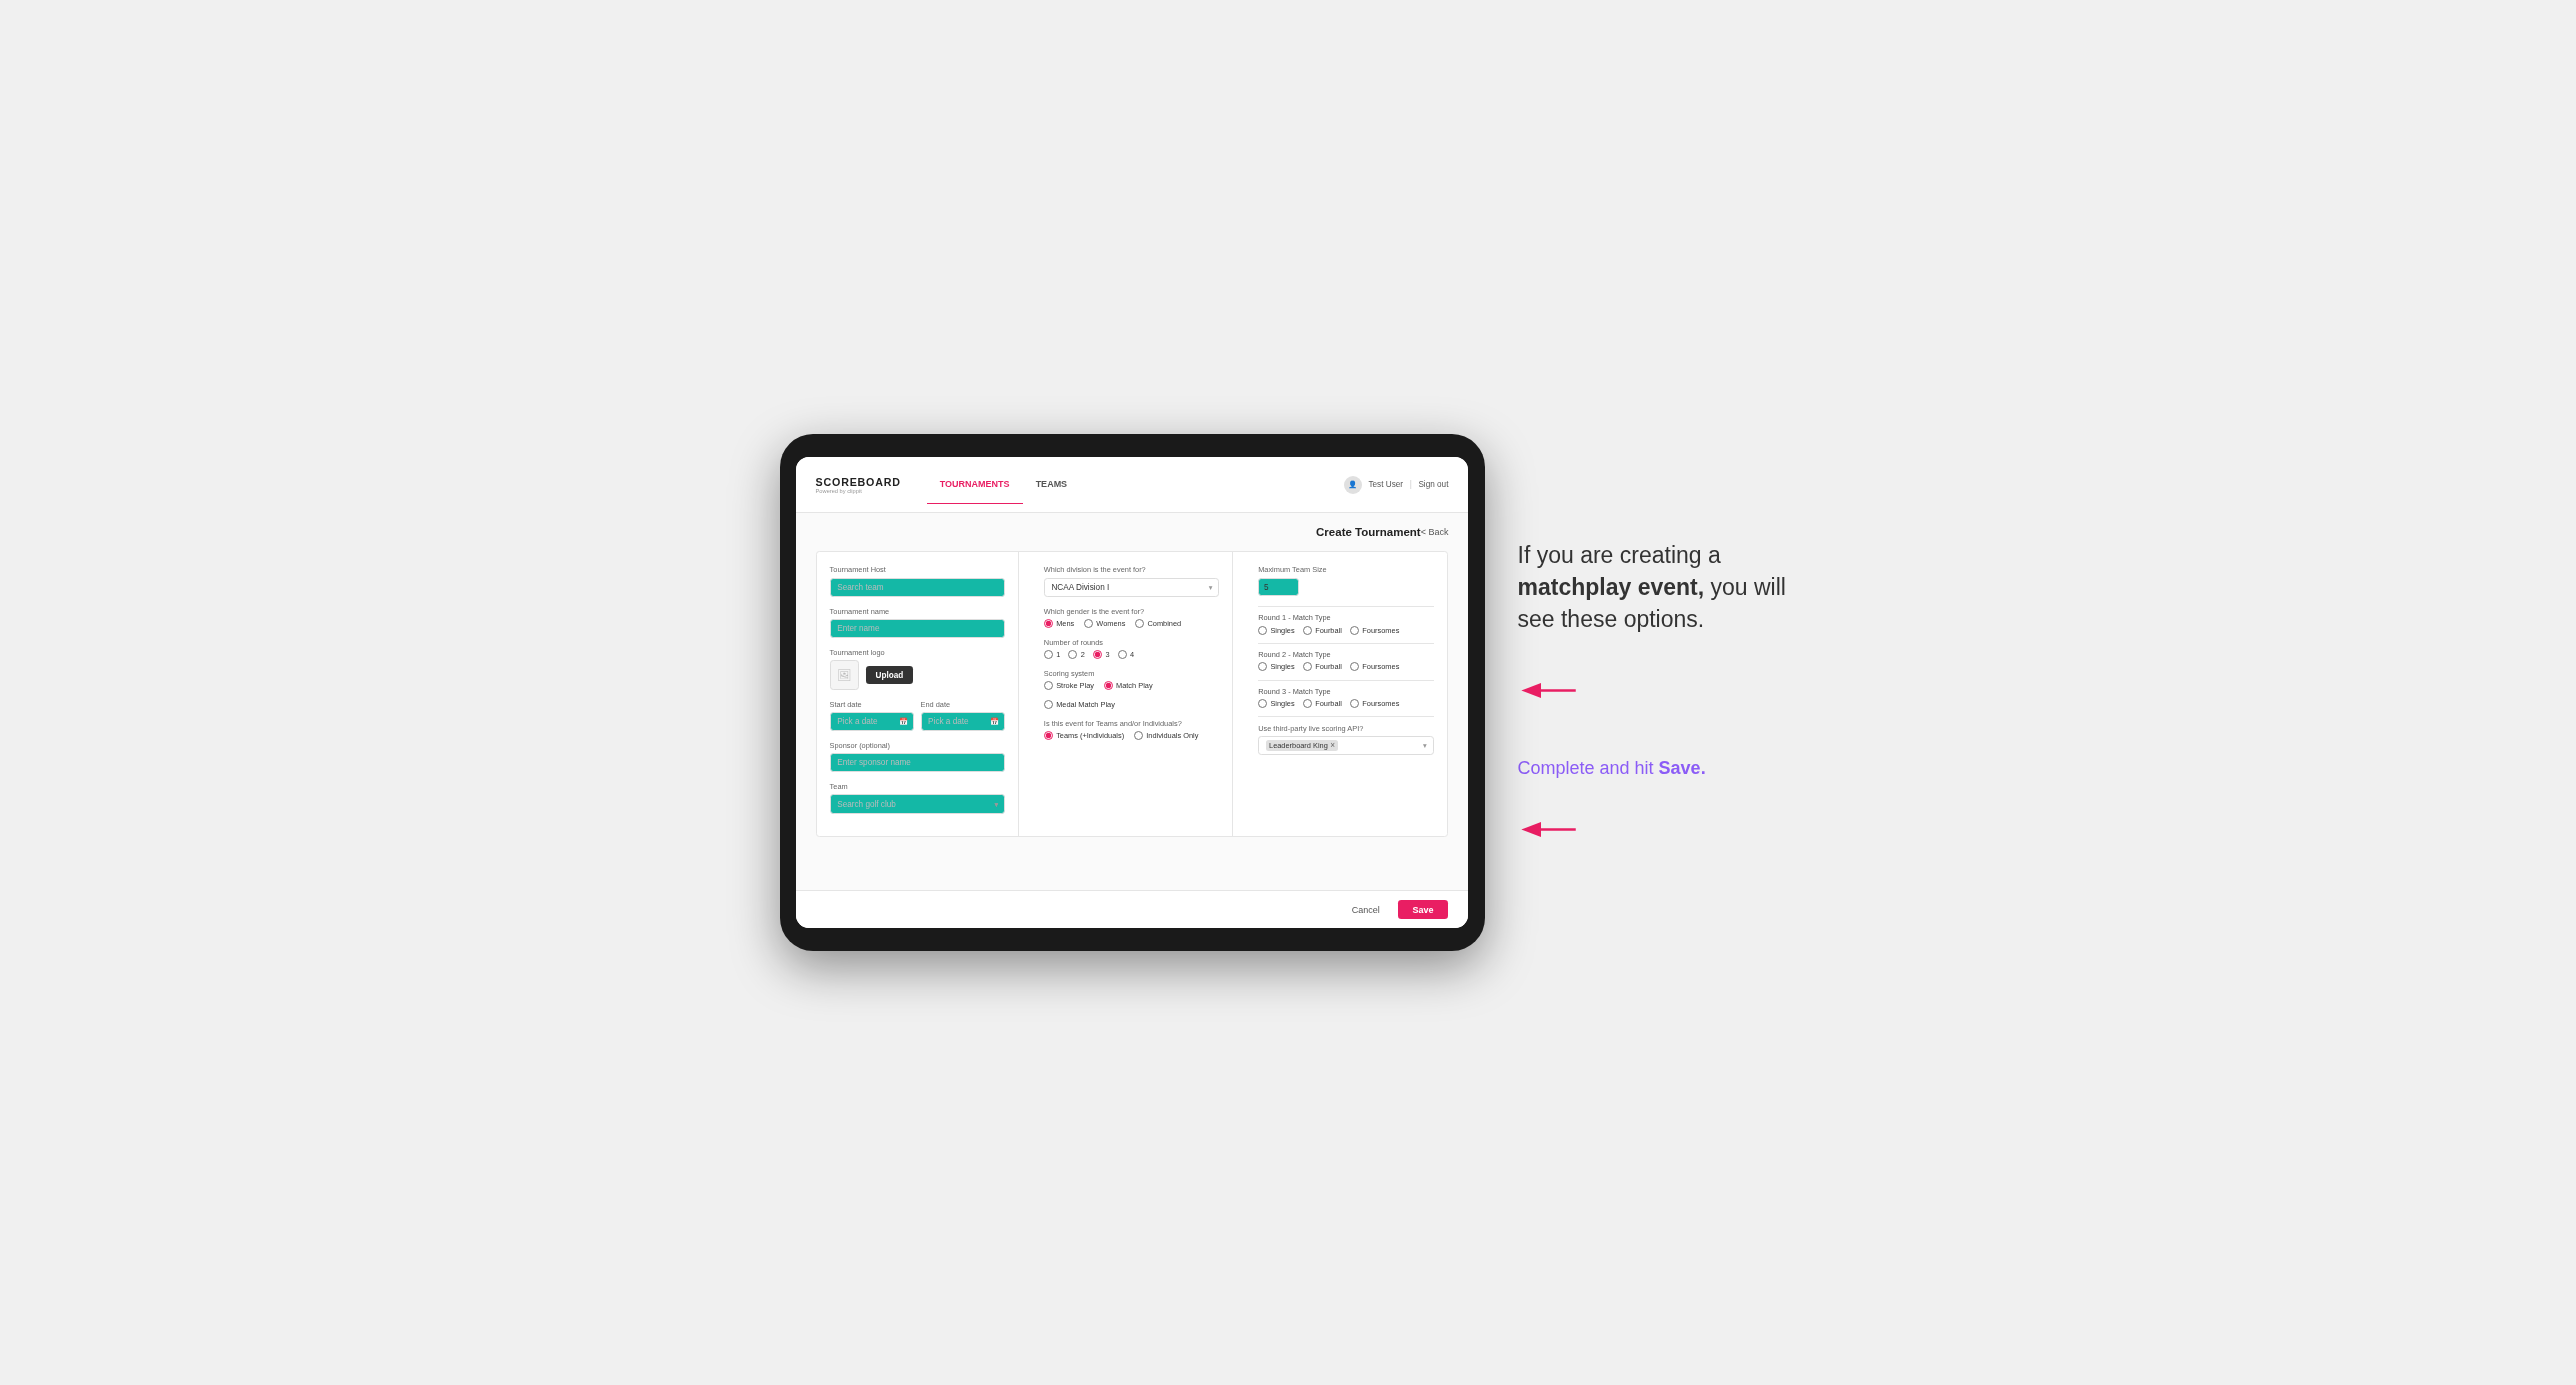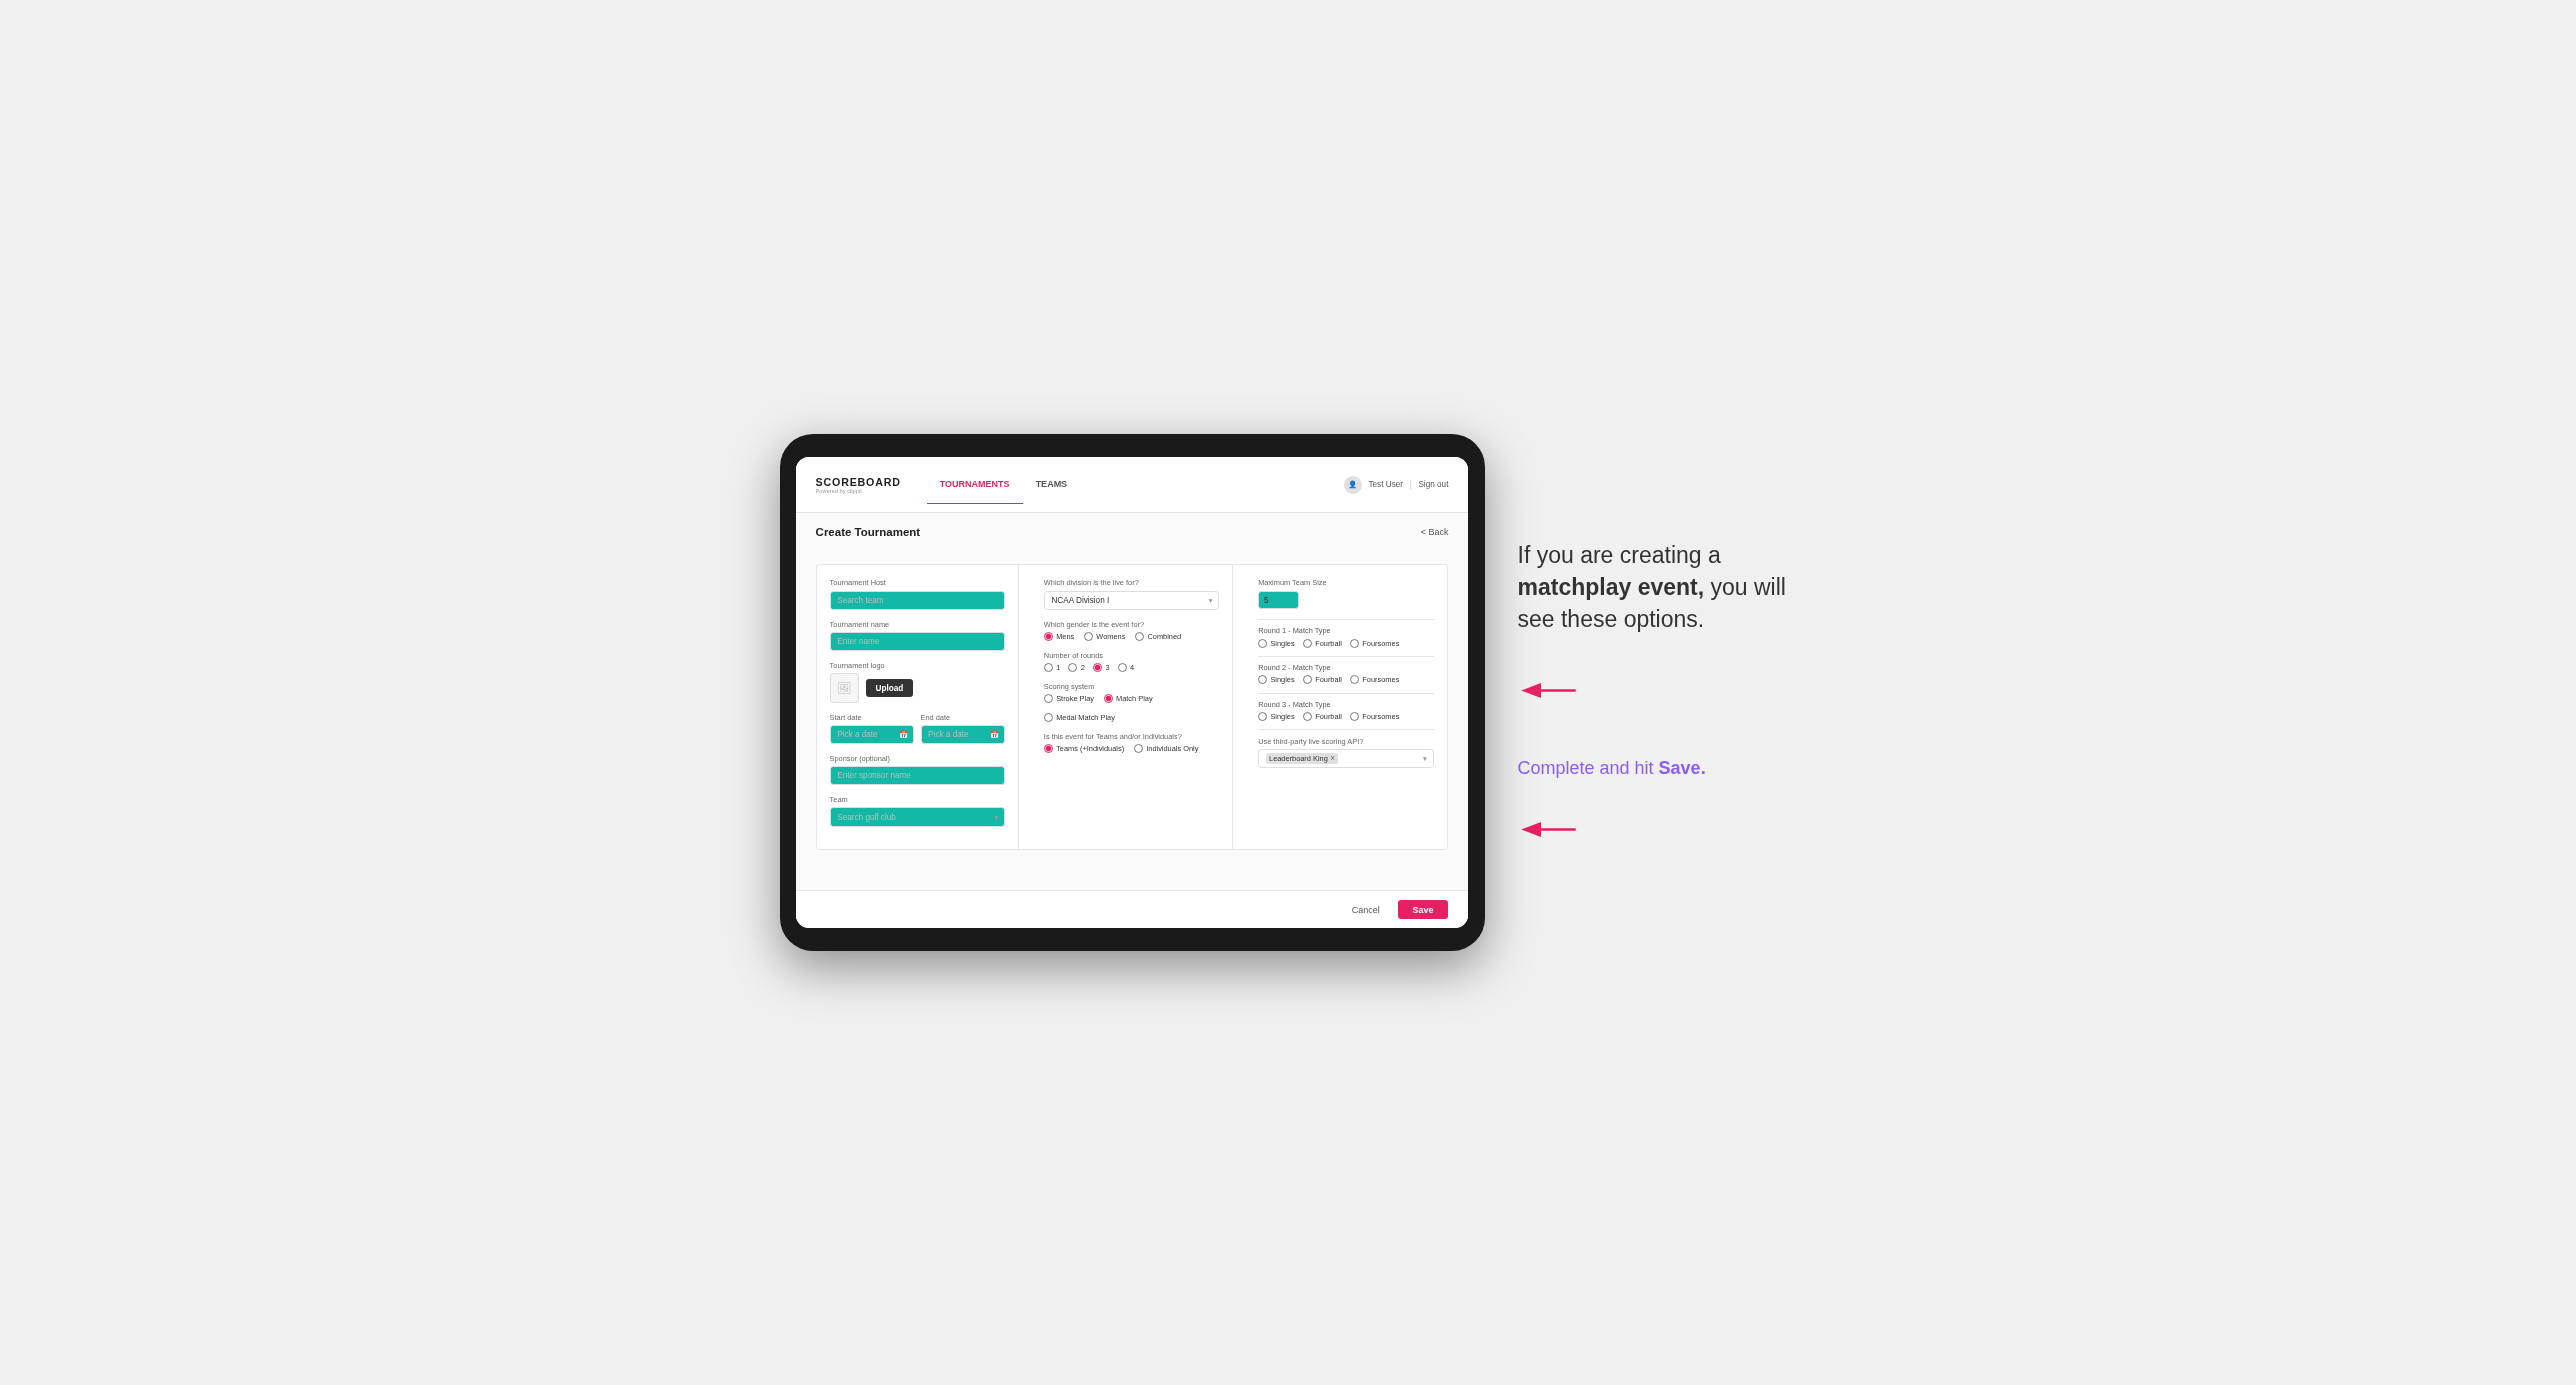--- a/index.html
+++ b/index.html
@@ -102,23 +102,23 @@
       color: #ccc;
     }
     
     .main-content {
       padding: 13px 19.7px;
       background: #fafafa;
       min-height: 377px;
     }
     .page-header {
       display: flex;
-      justify-content: space-between;
-      align-items: center;
-      margin-bottom: 26px;
+      justify-content: flex-end;
+      align-items: center;
+      margin-bottom: 13px;
     }
     .page-title {
       font-size: 11.5px;
       font-weight: 600;
       color: #222;
     }
     .back-link {
       font-size: 9px;
       color: #555;
       cursor: pointer;
@@ -455,21 +455,21 @@
                 <input class="form-input" style="padding-right: 16.4px;" placeholder="Search golf club">
                 <span style="position:absolute;right:6.6px;top:50%;transform:translateY(-50%);font-size:7.4px;color:#999;pointer-events:none;">▾</span>
               </div>
             </div>
 
           </div>
 
           <div class="form-col">
 
             <div class="form-group">
-              <label class="form-label">Which division is the live for?</label>
+              <label class="form-label">Which division is the event for?</label>
               <div class="select-wrapper">
                 <select class="form-select">
                   <option>NCAA Division I</option>
                 </select>
               </div>
             </div>
 
             <div class="form-group">
               <label class="form-label">Which gender is the event for?</label>
               <div class="radio-group">

